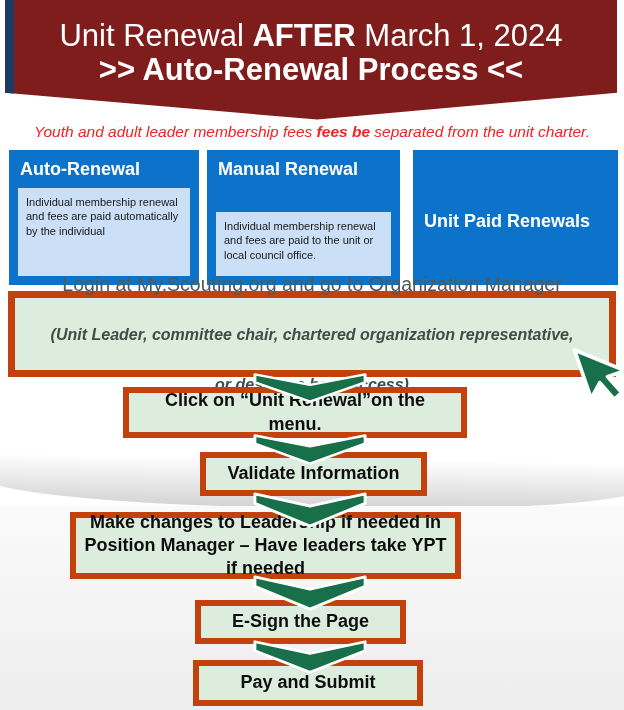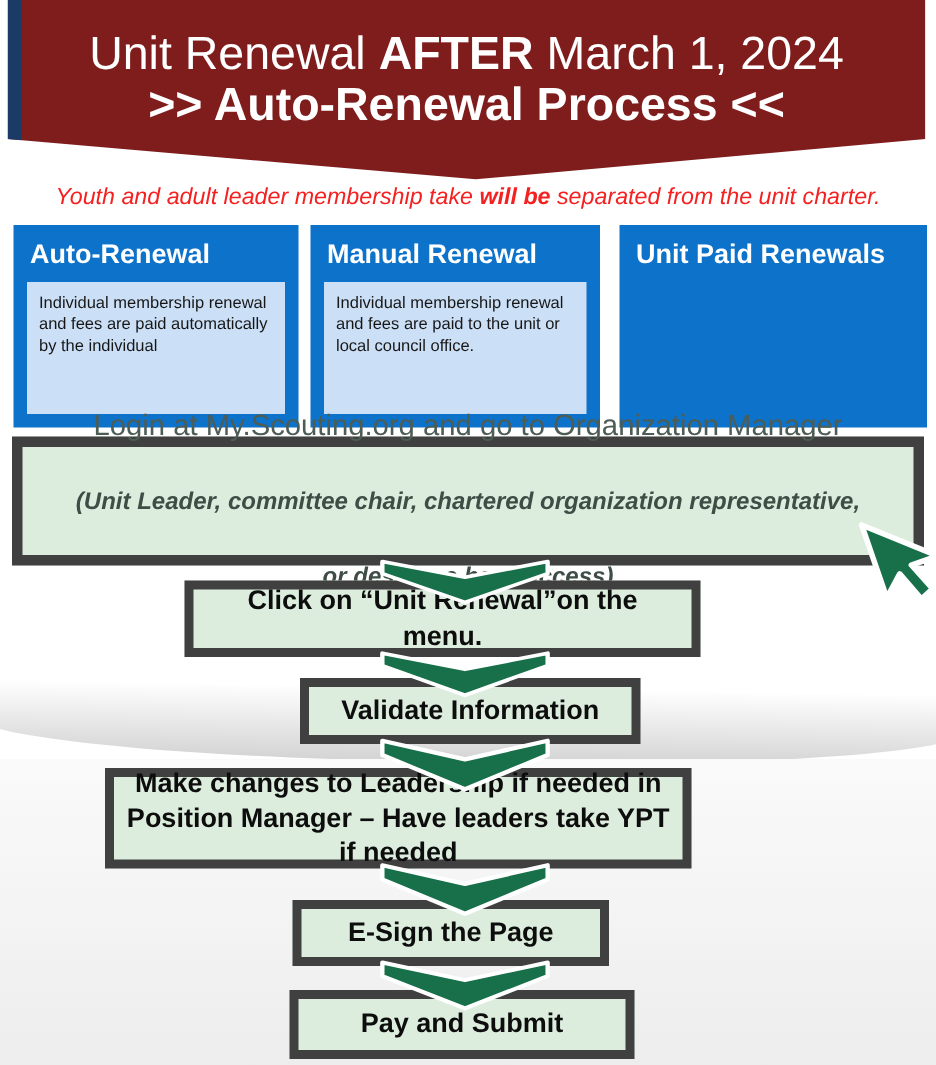--- a/index.html
+++ b/index.html
@@ -20,30 +20,30 @@
   #banner .ttl{position:relative;padding-top:19px;font-size:31px;line-height:34px;}
   #banner .b{font-weight:bold;}
 
   
   #notice{position:absolute;left:0;top:123px;width:624px;text-align:center;
     font-style:italic;font-size:15.5px;color:#f52121;z-index:1;}
   #notice .b{font-weight:bold;}
 
   
   .card{position:absolute;top:150px;height:135px;background:#0d72ca;display:flex;
-    flex-direction:column;z-index:1;box-sizing:border-box;}
+    flex-direction:column;z-index:1;box-sizing:border-box;justify-content:center;}
   #c1{left:9px;width:190px;}
-  #c2{left:207px;width:193px;}
+  #c2{left:207px;width:193px;gap:24px;}
   #c3{left:413px;width:205px;gap:20px;}
   .card-h{color:#fff;font-weight:bold;font-size:18px;padding:9px 11px 2px;}
   .card-b{background:#cbdff6;margin:6px 9px 9px;flex:1;padding:7px 8px 0;
     font-size:11px;line-height:1.3;color:#171717;}
 
   
-  .step{position:absolute;background:#dcedde;border:6px solid #404040;box-sizing:border-box;
+  .step{position:absolute;background:#dcedde;border:6px solid #c2410c;box-sizing:border-box;
     display:flex;flex-direction:column;align-items:center;justify-content:center;
     text-align:center;z-index:2;}
   .step-label{font-weight:bold;font-size:18px;color:#0d0d0d;line-height:1.28;padding:0 8px;}
   #s1{left:8px;top:291px;width:608px;height:86px;border-width:7px;}
   #s1 .l1{font-size:19.5px;color:#4d5c54;line-height:1.15;}
   #s1 .l2{font-size:16px;font-weight:bold;font-style:italic;color:#3e4d45;line-height:1.18;margin-top:31px;}
   #s2{left:123px;top:387px;width:344px;height:51px;}
   #s3{left:200px;top:452px;width:227px;height:44px;text-align:center;}
   #s4{left:70px;top:512px;width:391px;height:67px;justify-content:center;}
   #s5{left:195px;top:600px;width:211px;height:44px;}
@@ -71,21 +71,21 @@
   <div id="bg-lower"></div>
 
   <div id="banner">
     <div class="edge"></div>
     <div class="ttl">
       <div><span>Unit Renewal </span><span class="b">AFTER</span><span> March 1, 2024</span></div>
       <div class="b">&gt;&gt; Auto-Renewal Process &lt;&lt;</div>
     </div>
   </div>
 
-  <div id="notice"><span>Youth and adult leader membership take </span><span class="b">will be</span><span> separated from the unit charter.</span></div>
+  <div id="notice"><span>Youth and adult leader membership fees </span><span class="b">fees be</span><span> separated from the unit charter.</span></div>
 
   <div class="card" id="c1">
     <div class="card-h">Auto-Renewal</div>
     <div class="card-b">Individual membership renewal and fees are paid automatically by the individual</div>
   </div>
   <div class="card" id="c2">
     <div class="card-h">Manual Renewal</div>
     <div class="card-b">Individual membership renewal and fees are paid to the unit or local council office.</div>
   </div>
   <div class="card" id="c3">

